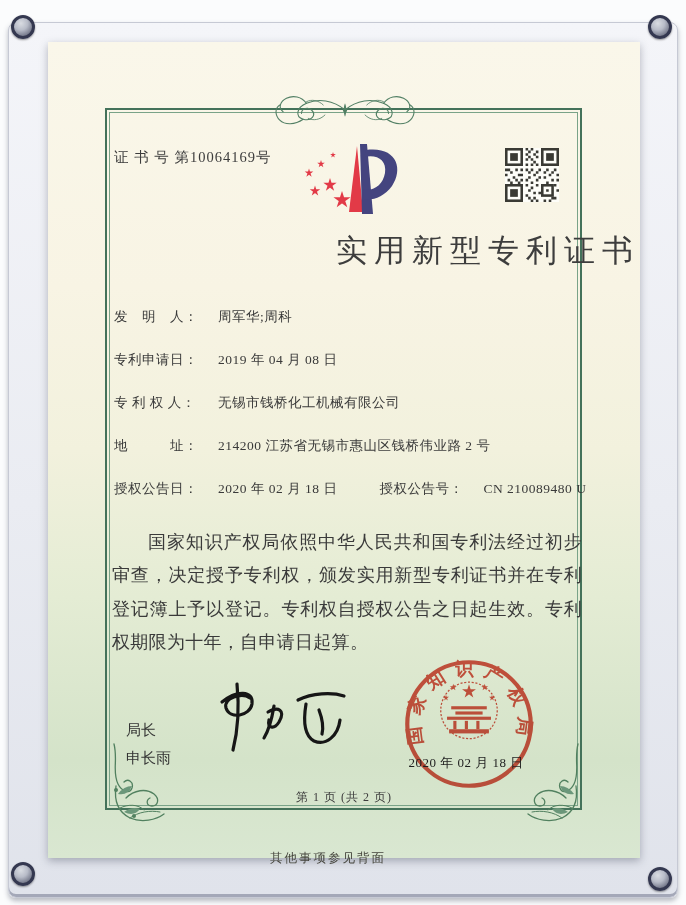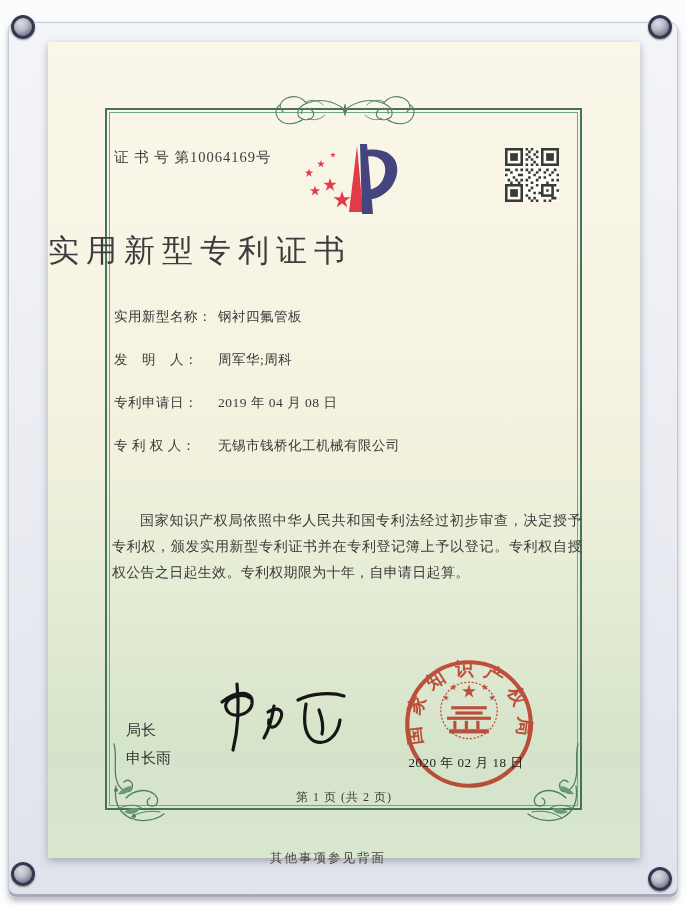--- a/index.html
+++ b/index.html
@@ -43,30 +43,30 @@
   .flourish.bl{left:56px;top:700px;}
   .flourish.br{left:466px;top:700px;transform:scaleX(-1);}
 
   
   .cert-no{
     position:absolute;left:66px;top:106px;font-size:14.5px;color:#3c3c3c;letter-spacing:1px;text-align:right;
   }
   .logo{position:absolute;left:252px;top:100px;width:110px;height:74px;}
   .qr{position:absolute;left:457px;top:106px;width:54px;height:54px;}
   .title{
-    position:absolute;left:0;top:188px;width:592px;text-align:left;
+    position:absolute;left:0;top:188px;width:592px;text-align:right;
     font-size:31px;color:#3d3d3d;letter-spacing:7px;font-weight:500;
   }
   .fields{position:absolute;left:66px;top:266px;width:470px;}
   .frow{height:43px;font-size:13.5px;color:#3a3a3a;letter-spacing:.5px;white-space:nowrap;}
   .flabel{display:inline-block;min-width:104px;}
   .grant .flabel2{margin-left:42px;}
   .bodytext{
-    position:absolute;left:64px;top:466px;width:470px;
-    font-size:14px;line-height:1.85;color:#3a3a3a;text-align:justify;letter-spacing:.3px;
+    position:absolute;left:64px;top:484px;width:470px;
+    font-size:18px;line-height:1.85;color:#3a3a3a;text-align:justify;letter-spacing:.3px;
   }
   .bodytext p{margin:0;text-indent:2em;}
   .signer{position:absolute;left:78px;top:662px;font-size:15px;color:#333;line-height:28px;margin-top:12px;}
   .signature{position:absolute;left:158px;top:634px;width:170px;height:88px;}
   .seal{position:absolute;left:353px;top:614px;width:136px;height:136px;opacity:.88;mix-blend-mode:multiply;}
   .seal-date{
     position:absolute;left:353px;top:712px;width:130px;text-align:center;
     font-size:13px;color:#1e1e1e;letter-spacing:.5px;z-index:5;
   }
   .pfooter{
@@ -175,30 +175,33 @@
       M8,8h1v1H8z M9,9h1v1H9z M10,8h1v1h-1z M12,9h1v1h-1z M13,8h1v1h-1z M11,10h1v1h-1z M9,11h1v1H9z M8,12h1v1H8z M10,13h1v1h-1z M12,12h1v1h-1z M13,11h1v1h-1z
       M15,9h1v1h-1z M16,8h1v1h-1z M18,9h1v1h-1z M19,8h1v1h-1z M20,10h1v1h-1z M17,10h1v1h-1z M15,11h1v1h-1z M18,12h1v1h-1z M20,12h1v1h-1z M16,13h1v1h-1z
       M8,14h1v1H8z M9,16h1v1H9z M10,15h1v1h-1z M11,17h1v1h-1z M12,14h1v1h-1z M8,18h1v1H8z M9,19h1v1H9z M11,19h1v1h-1z M13,17h1v1h-1z M10,20h1v1h-1z M12,20h1v1h-1z
       M19,14h1v1h-1z M20,16h1v1h-1z M18,19h1v1h-1z M15,20h1v1h-1z M17,20h1v1h-1z M19,19h1v1h-1z"></path>
   </svg>
 
   <div class="title">实用新型专利证书</div>
 
   <div class="fields">
     <div class="frow">
-      <span class="flabel">实用新型名称：</span><span>钢衬四氟管板</span>
-    </div>
-    <div class="frow">
       <span class="flabel">发　明　人：</span><span>周军华;周科</span>
     </div>
     <div class="frow">
       <span class="flabel">专利申请日：</span><span>2019 年 04 月 08 日</span>
     </div>
     <div class="frow">
       <span class="flabel">专 利 权 人：</span><span>无锡市钱桥化工机械有限公司</span>
+    </div>
+    <div class="frow">
+      <span class="flabel">地　　　址：</span><span>214200 江苏省无锡市惠山区钱桥伟业路 2 号</span>
+    </div>
+    <div class="frow grant">
+      <span class="flabel">授权公告日：</span><span>2020 年 02 月 18 日</span><span class="flabel flabel2">授权公告号：</span><span>CN 210089480 U</span>
     </div>
   </div>
 
   <div class="bodytext">
     <p>国家知识产权局依照中华人民共和国专利法经过初步审查，决定授予专利权，颁发实用新型专利证书并在专利登记簿上予以登记。专利权自授权公告之日起生效。专利权期限为十年，自申请日起算。</p>
   </div>
 
   <div class="signer">
     <div>局长</div>
     <div>申长雨</div>

